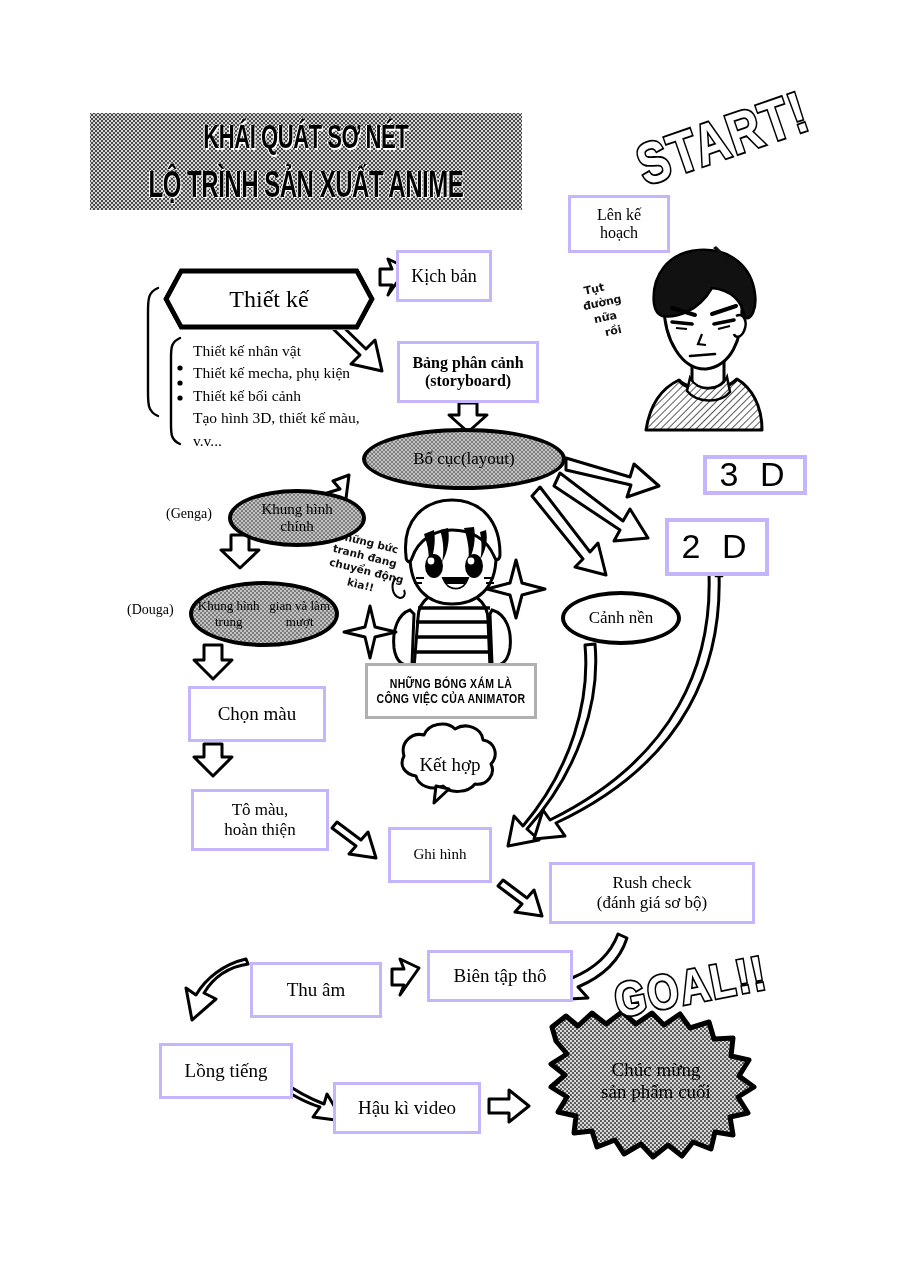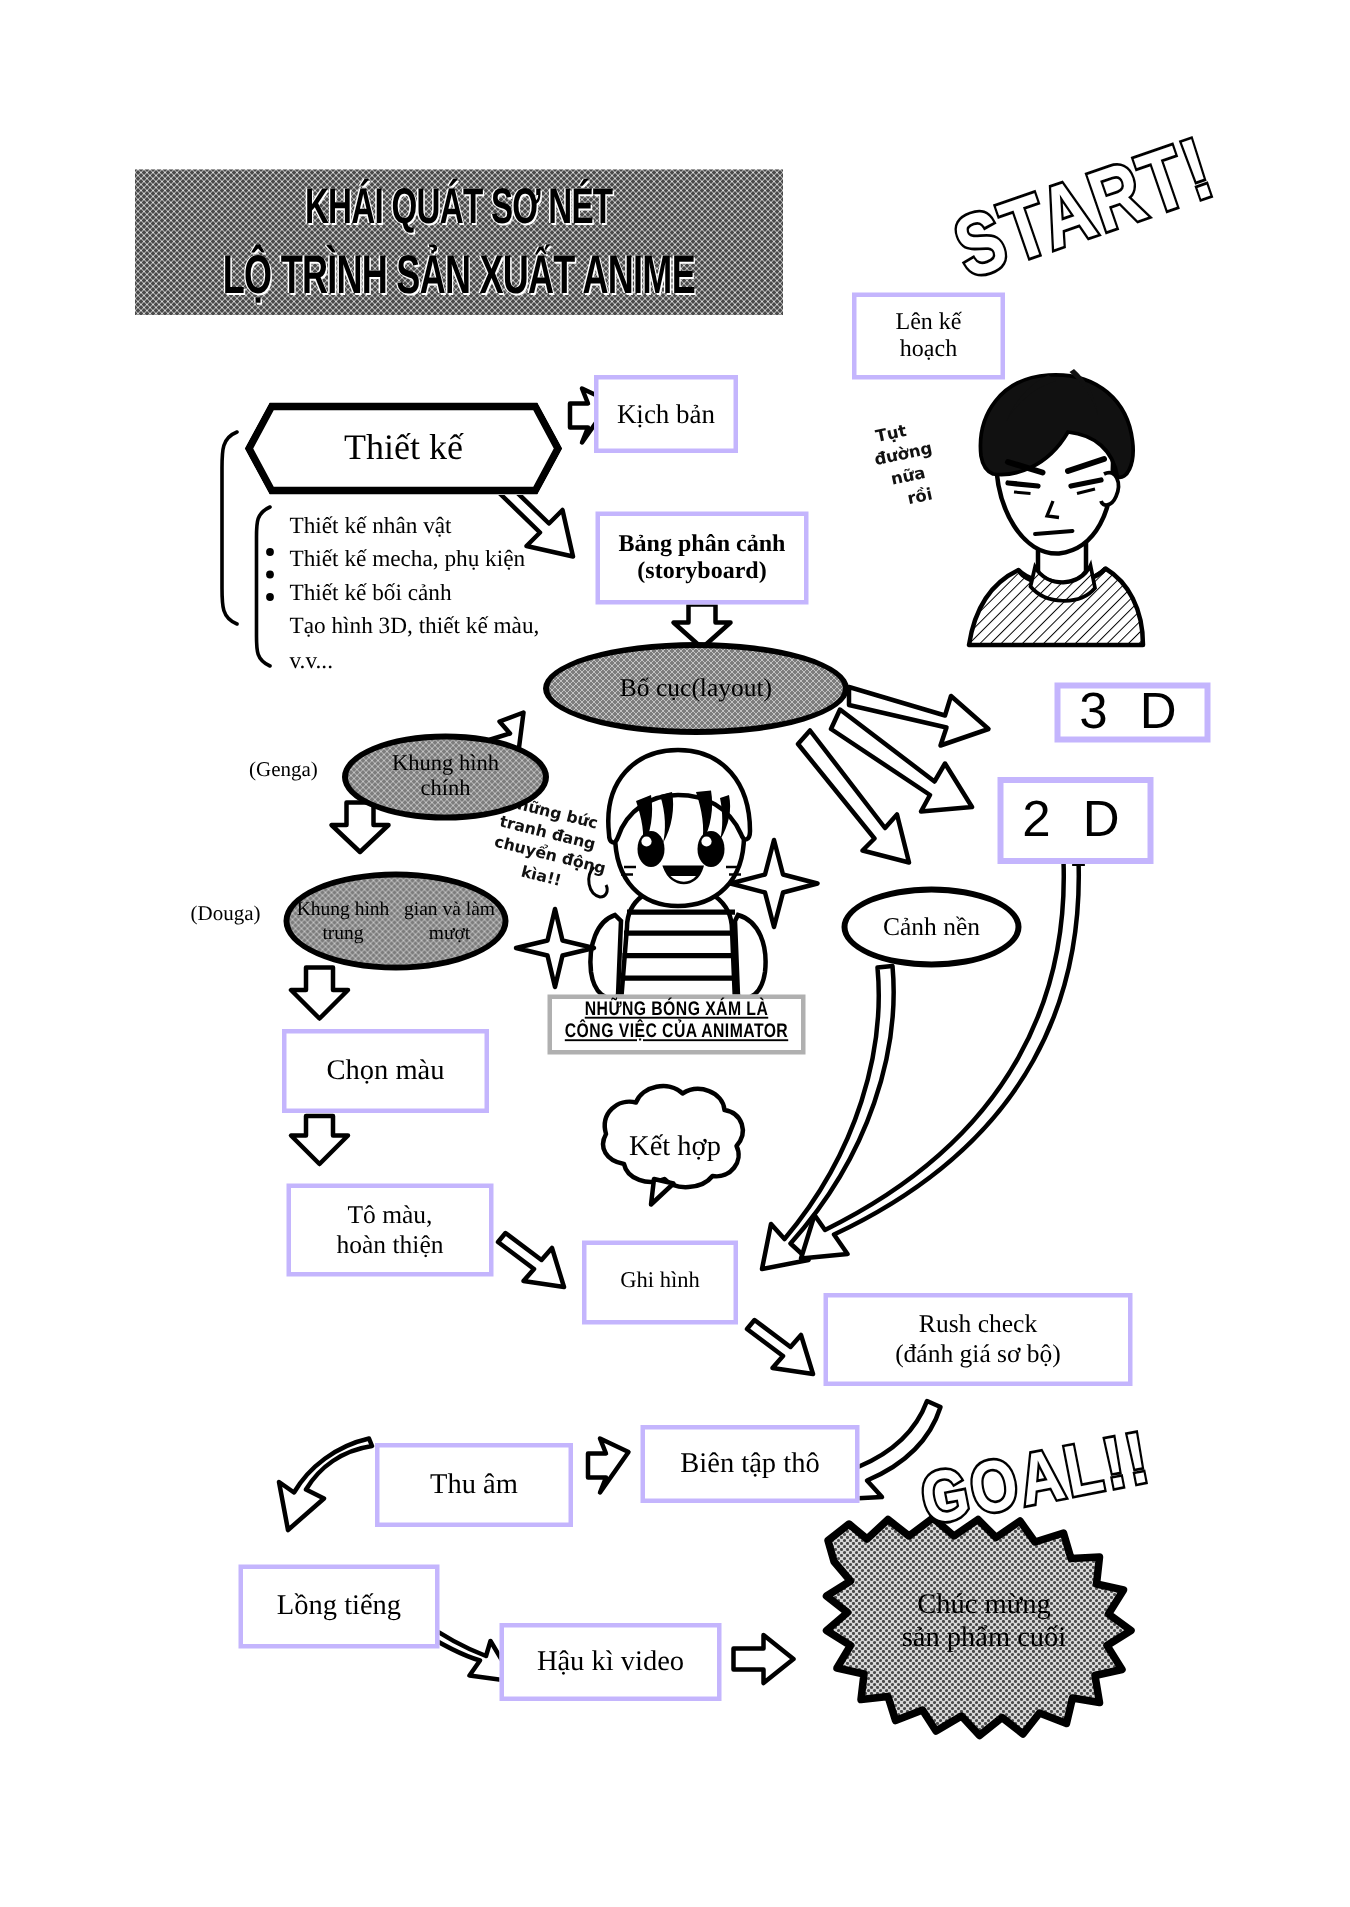--- a/index.html
+++ b/index.html
@@ -92,24 +92,24 @@
   .hand{
     font-family:"DejaVu Sans", sans-serif;
     font-size:11px;
     font-weight:bold;
     line-height:1.35;
     color:#111;
   }
 
   
   #sign{
-    left:365px;top:663px;width:172px;height:40px;
+    left:365px;top:663px;width:172px;height:56px;
     border:3px solid #b0b0b0;
     background:#fff;
-    display:flex;flex-direction:column;align-items:center;text-decoration:underline;
+    display:flex;flex-direction:column;align-items:center;justify-content:center;
   }
   #sign .sline{
     font-family:"Liberation Sans", sans-serif;
     font-weight:bold;font-size:10.5px;letter-spacing:0.3px;
     transform:scaleY(1.25);
     line-height:1.45;
     white-space:nowrap;
   }
 
   

